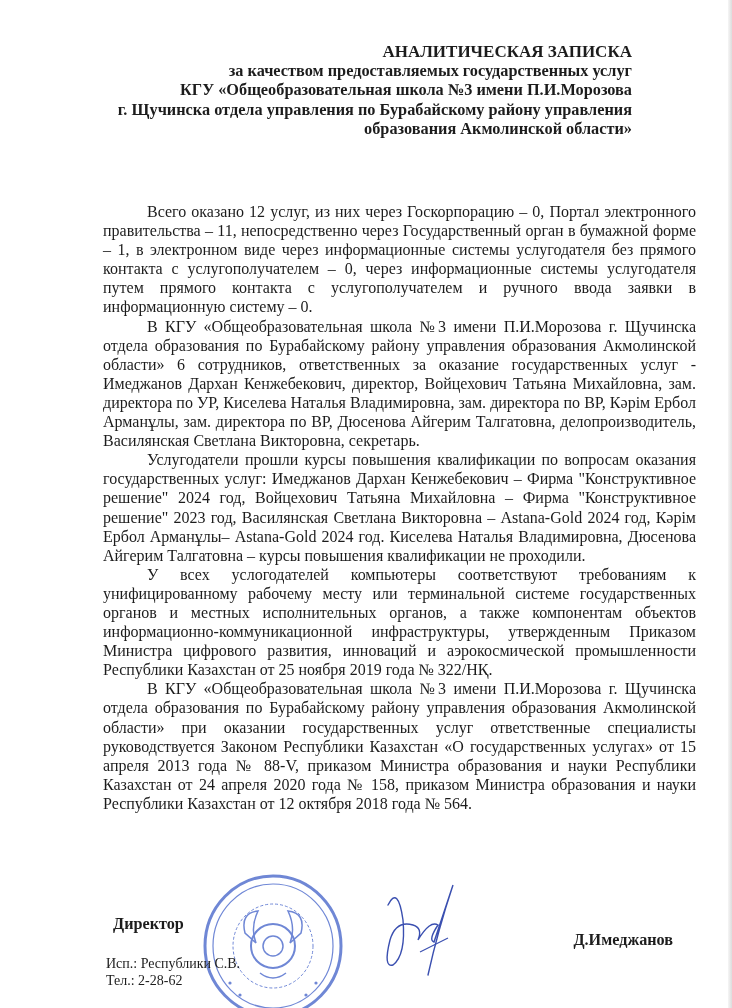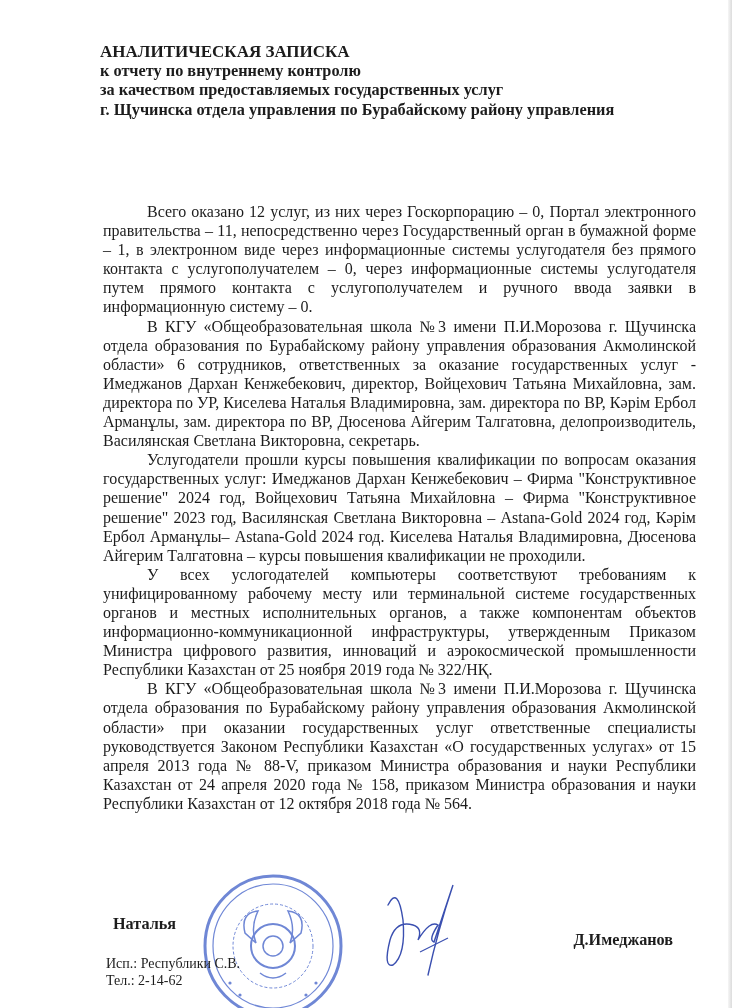--- a/index.html
+++ b/index.html
@@ -5,43 +5,44 @@
   html, body { margin: 0; padding: 0; }
   body {
     width: 732px; height: 1008px; overflow: hidden;
     background: #ffffff; position: relative;
     font-family: "Liberation Serif", "DejaVu Serif", serif;
     color: #1c1c1c;
   }
   .edge { position: absolute; right: 0; top: 0; width: 4px; height: 1008px;
     background: linear-gradient(to right, #f6f6f6, #dcdcdc); }
   .title-block { position: absolute; left: 100px; width: 532px; top: 42px;
-    text-align: left; font-weight: bold; font-size: 16.3px; line-height: 19.2px; }
+    text-align: right; font-weight: bold; font-size: 16.3px; line-height: 19.2px; }
   .title-block div { white-space: nowrap; }
   .body { position: absolute; left: 103px; width: 593px; top: 202px;
     font-size: 16px; line-height: 19.1px; }
   .para { text-align: justify; text-indent: 44px; margin: 0; }
   .sign-row { position: absolute; top: 915px; left: 113px; width: 560px;
     font-weight: bold; font-size: 16.2px; }
   .sign-title { position: absolute; left: 0; top: 0; }
   .sign-name { position: absolute; right: 0; top: 16px; }
   .executor { position: absolute; left: 106px; top: 955px; font-size: 14px; line-height: 17px; }
   .stamp { position: absolute; left: 200px; top: 873px; width: 146px; height: 146px; opacity: 0.75; }
   .signature { position: absolute; left: 368px; top: 880px; width: 100px; height: 100px; }
 </style>
 </head>
 <body>
 
 <div class="edge"></div>
 
 <div class="title-block">
   <div style="font-size:17px;">АНАЛИТИЧЕСКАЯ ЗАПИСКА</div>
-  <div>к отчету по внутреннему контролю</div>
   <div>за качеством предоставляемых государственных услуг</div>
+  <div>КГУ «Общеобразовательная  школа №3 имени П.И.Морозова</div>
   <div>г. Щучинска отдела управления по Бурабайскому району управления</div>
+  <div>образования Акмолинской области»</div>
 </div>
 
 <div class="body">
   <p class="para">Всего оказано 12 услуг, из них через  Госкорпорацию – 0, Портал электронного правительства – 11, непосредственно через Государственный орган в бумажной форме – 1, в электронном виде через информационные системы услугодателя без прямого контакта с услугополучателем – 0, через информационные системы услугодателя путем прямого контакта с услугополучателем и ручного ввода заявки в информационную систему – 0.</p>
   <p class="para">В КГУ «Общеобразовательная  школа №3 имени П.И.Морозова г. Щучинска отдела образования по Бурабайскому району управления образования Акмолинской области» 6 сотрудников, ответственных за оказание государственных услуг - Имеджанов Дархан Кенжебекович, директор, Войцехович Татьяна Михайловна, зам. директора по УР,  Киселева Наталья Владимировна, зам. директора по ВР, Кәрім Ербол Арманұлы, зам. директора по ВР,  Дюсенова Айгерим Талгатовна, делопроизводитель, Василянская Светлана Викторовна, секретарь.</p>
   <p class="para">Услугодатели прошли курсы повышения квалификации по вопросам оказания государственных услуг: Имеджанов Дархан Кенжебекович – Фирма "Конструктивное решение" 2024 год, Войцехович Татьяна Михайловна – Фирма "Конструктивное решение" 2023 год,  Василянская Светлана Викторовна – Astana-Gold 2024 год, Кәрім Ербол Арманұлы– Astana-Gold 2024 год. Киселева Наталья Владимировна, Дюсенова Айгерим Талгатовна – курсы повышения квалификации не проходили.</p>
   <p class="para">У всех услогодателей компьютеры соответствуют требованиям к унифицированному рабочему месту или терминальной системе государственных органов и местных исполнительных органов, а также компонентам объектов информационно-коммуникационной инфраструктуры, утвержденным Приказом  Министра цифрового развития, инноваций и аэрокосмической промышленности Республики Казахстан от 25 ноября 2019 года  № 322/НҚ.</p>
   <p class="para">В КГУ «Общеобразовательная  школа №3 имени П.И.Морозова г. Щучинска отдела образования по Бурабайскому району управления образования Акмолинской области» при оказании государственных услуг ответственные специалисты руководствуется Законом Республики Казахстан «О государственных услугах» от 15 апреля 2013 года № 88-V, приказом Министра образования и науки Республики Казахстан от 24 апреля 2020 года № 158, приказом Министра образования и науки Республики Казахстан от 12 октября 2018 года № 564.</p>
 </div>
 
@@ -60,20 +61,20 @@
       <circle cx="106" cy="122" r="1.6"></circle>
   </g>
 </svg>
 
 <svg class="signature" viewBox="0 0 100 100">
   <path d="M20 25 Q30 5 35 40 Q38 75 25 85 Q15 88 22 60 Q28 40 45 45 Q55 48 50 60 Q62 40 70 45 Q60 60 66 62 L85 5 Q70 50 60 95" fill="none" stroke="#3a4fb0" stroke-width="1.4" stroke-linecap="round"></path>
   <path d="M52 72 L80 58" fill="none" stroke="#3a4fb0" stroke-width="1.2"></path>
 </svg>
 
 <div class="sign-row">
-  <span class="sign-title">Наталья</span>
+  <span class="sign-title">Директор</span>
   <span class="sign-name">Д.Имеджанов</span>
 </div>
 
 <div class="executor">
   <div>Исп.: Республики С.В.</div>
-  <div>Тел.: 2-14-62</div>
+  <div>Тел.: 2-28-62</div>
 </div>
 
 </body></html>

